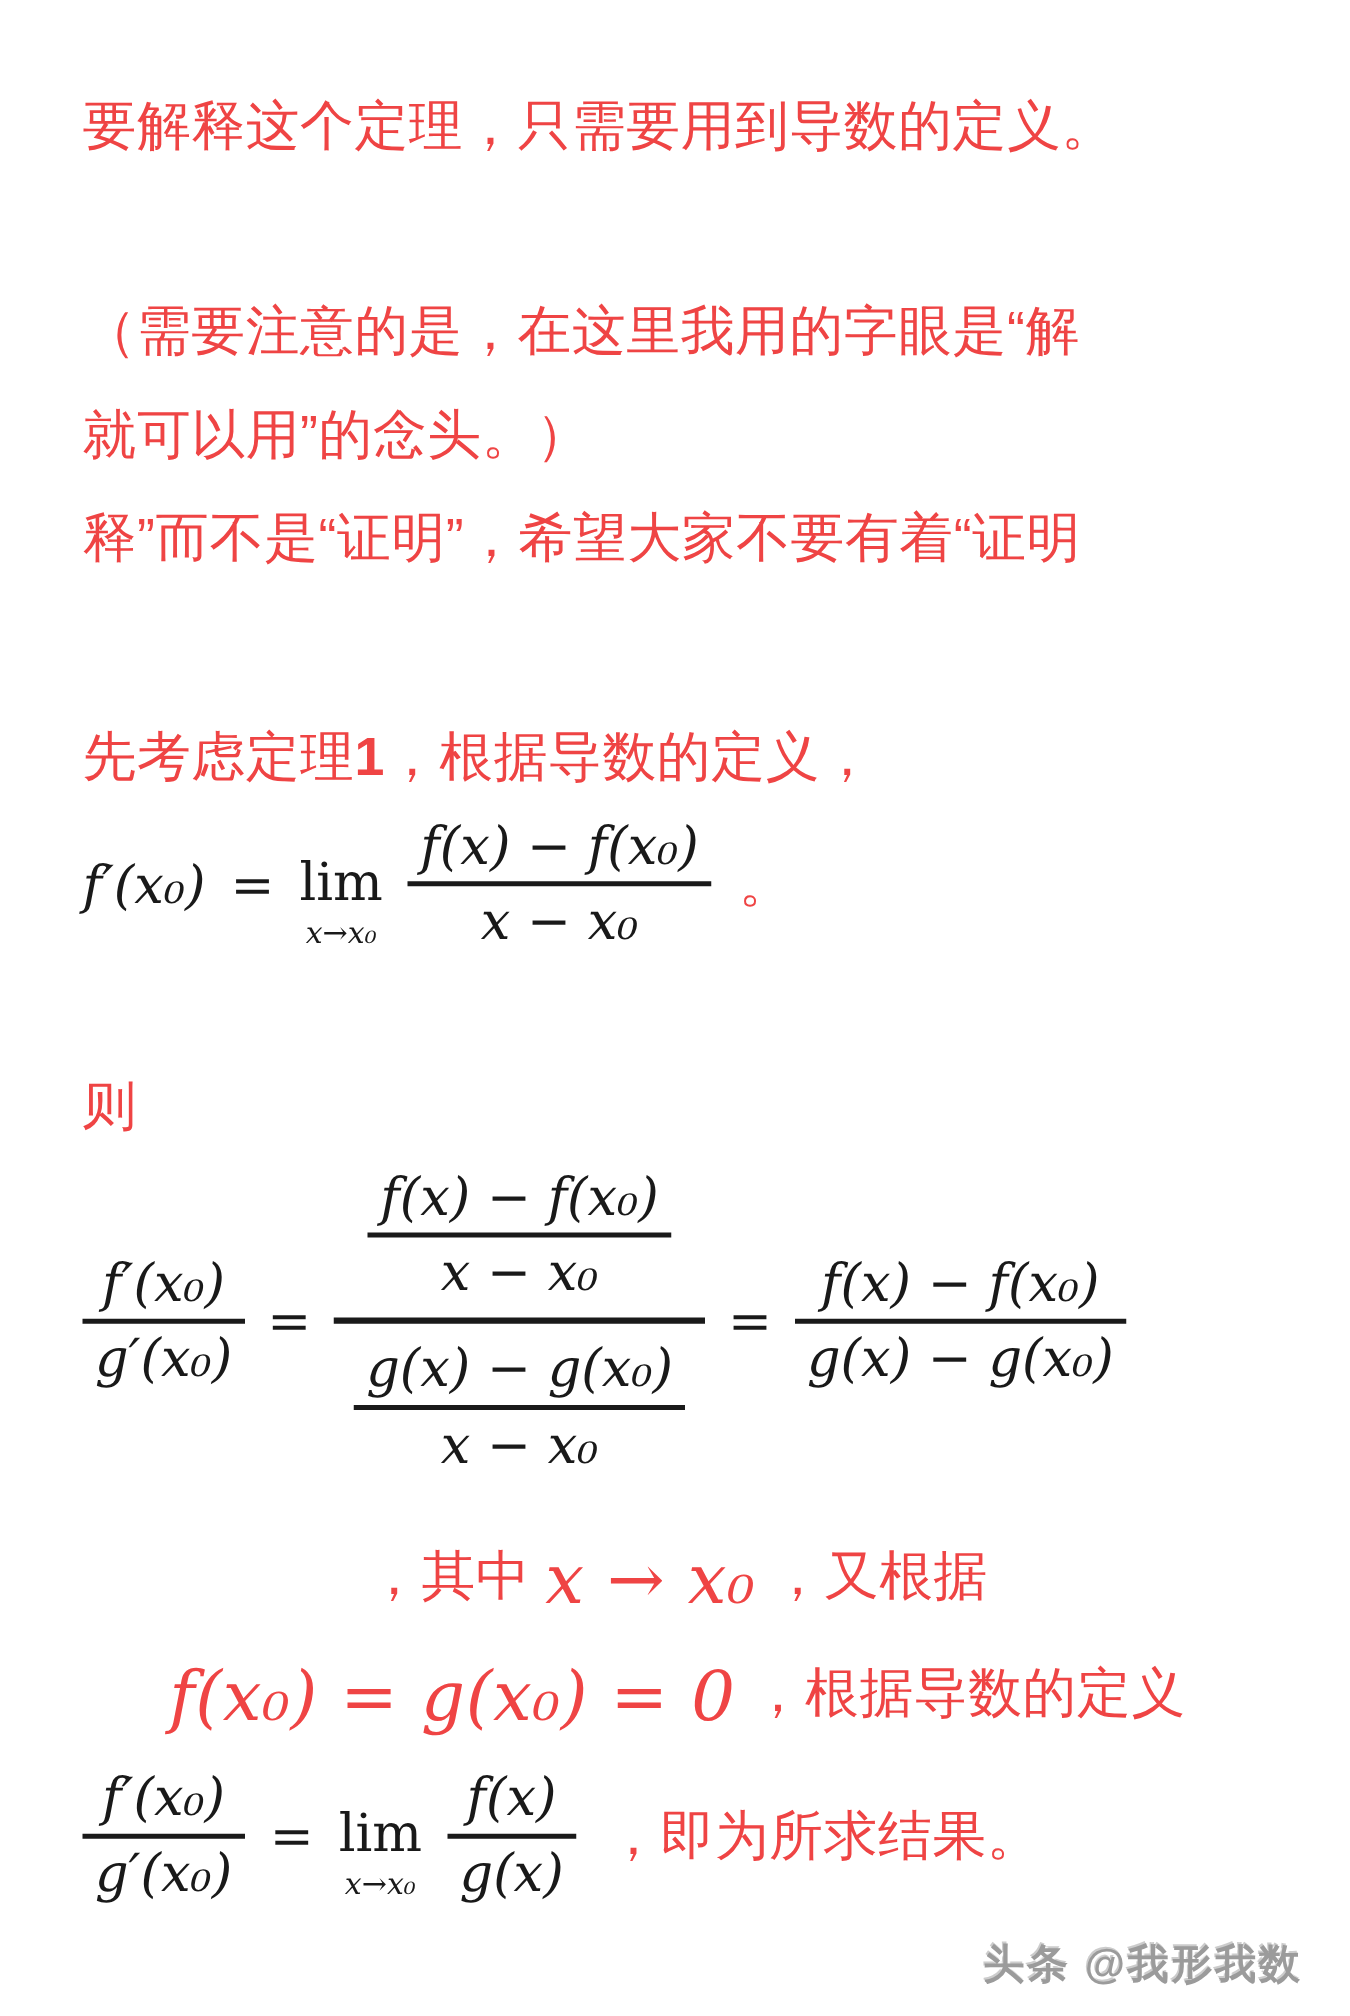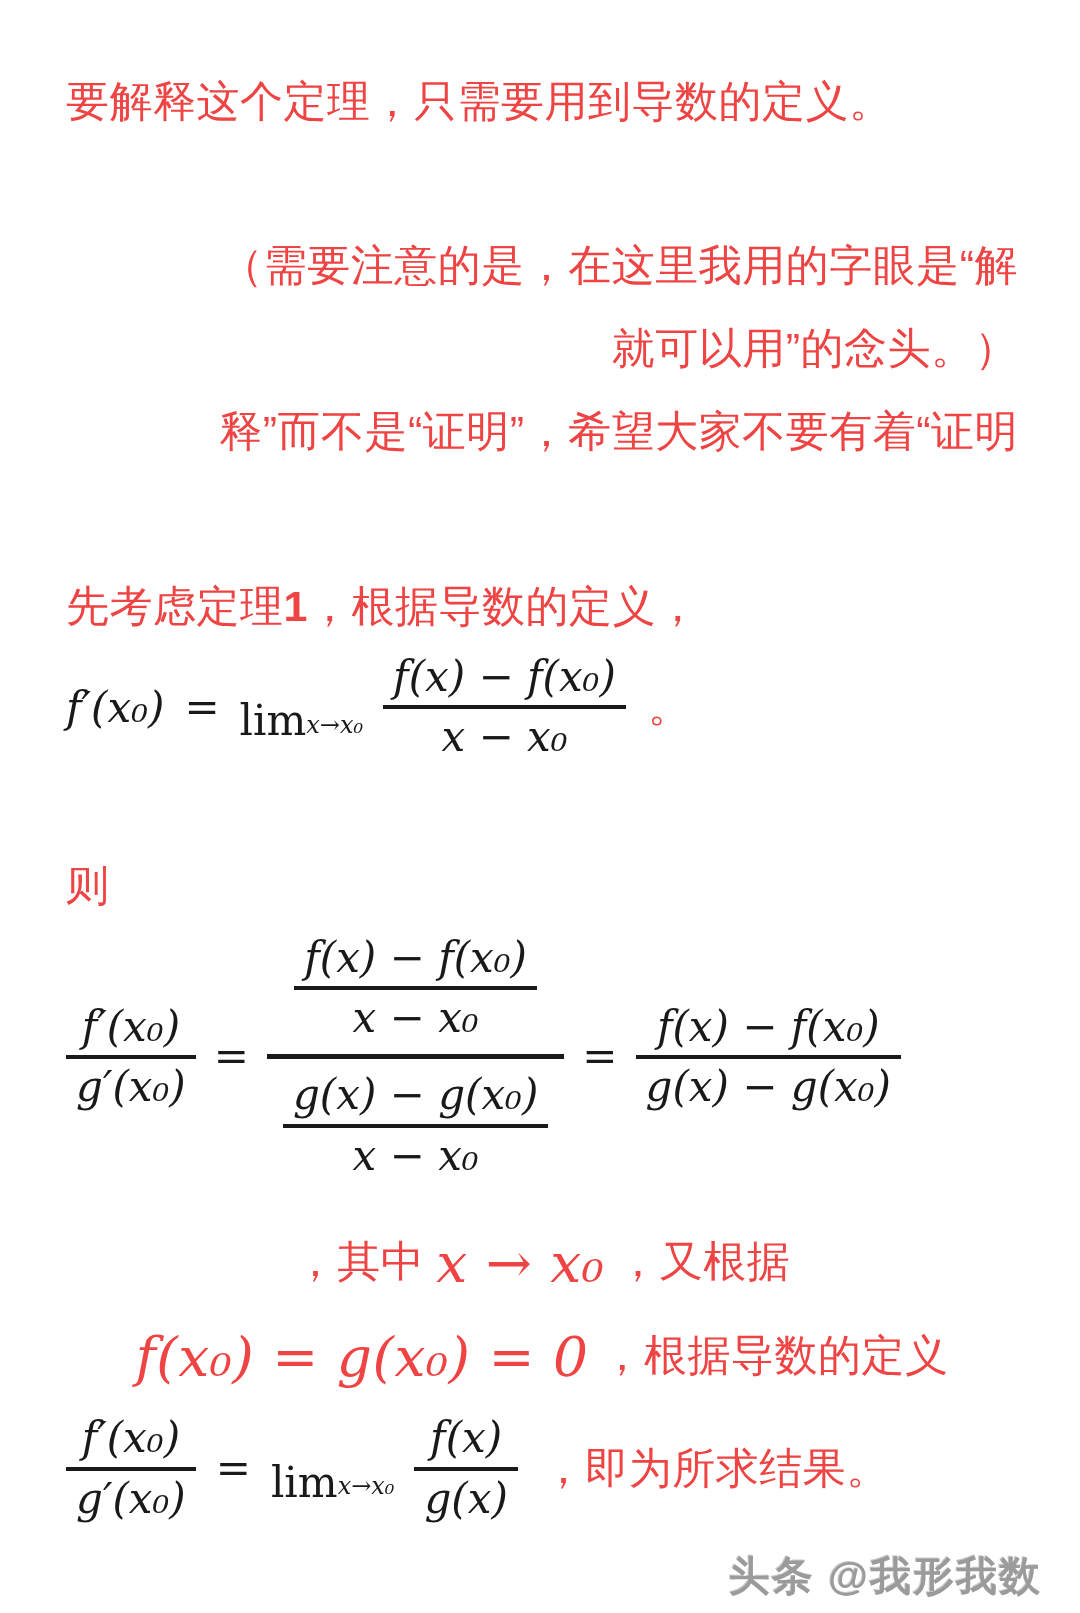--- a/index.html
+++ b/index.html
@@ -10,57 +10,57 @@
     background:#ffffff;
     overflow:hidden;
     color:#191919;
     font-family:"Liberation Sans","DejaVu Sans",sans-serif;
   }
   .content { position:absolute; left:66px; top:0; width:952px; }
 
   
   .zh { font-size:43px; letter-spacing:0.5px; color:#ef4444; }
   .p1 { margin-top:72px; line-height:1.35; }
-  .p2 { margin-top:94px;text-align:right; }
+  .p2 { margin-top:94px; }
   .p2 .line { line-height:83px; white-space:nowrap; }
   .p3 { margin-top:104px; line-height:1.35; }
   .bold-num { font-weight:700; }
   .then-label { margin-top:90px; line-height:1.35; }
 
   
   .math { font-family:"DejaVu Serif","Liberation Serif",serif; font-style:italic; }
   .rel  { font-family:"DejaVu Serif","Liberation Serif",serif; font-style:normal; }
   .mrow { display:flex; align-items:center; font-size:42px; white-space:nowrap; }
   .frac { display:inline-flex; flex-direction:column; align-items:center; }
   .fnum, .fden { padding:4px 10px; line-height:1.15; white-space:nowrap; }
   .fbar { align-self:stretch; height:4px; background:#1a1a1a; }
   .fbar.thick { height:5px; }
   .outer > .fnum, .outer > .fden { padding:8px 16px; }
-  .limstack { display:inline-flex; flex-direction:row; align-items:center; position:relative; top:14px; }
+  .limstack { display:inline-flex; flex-direction:column; align-items:center; position:relative; top:14px; }
   .limword { font-family:"DejaVu Serif","Liberation Serif",serif; font-style:normal; line-height:1; }
   .limsub { font-size:24px; line-height:1; margin-top:7px; }
 
   .f1 { margin-top:14px; }
   .f1 > * + * { margin-left:20px; }
   .f1 .period { margin-left:22px; }
 
   .f2 { margin-top:8px; }
   .f2 > * + * { margin-left:18px; }
 
   .inline-line { margin-top:32px; line-height:1.35; display:flex; align-items:center;justify-content:center; }
   .inline-line.subst { margin-top:20px; }
   .imath { font-size:55px; margin:0 12px; position:relative; top:2px; }
 
   .f3 { margin-top:18px; }
   .f3 > * + * { margin-left:20px; }
   .f3 .tail { margin-left:24px; }
 
   .watermark {
     position:absolute; top:1549px; right:38px;
-    font-size:41px; font-weight:700; letter-spacing:2px;
+    font-size:33px; font-weight:700; letter-spacing:2px;
     color:#9b9b9b;
     text-shadow:2px 2px 1px rgba(255,255,255,0.95), -1px -1px 0 rgba(110,110,110,0.35);
   }
 </style>
 </head>
 <body>
 
 <div class="page">
   <div class="content">
 

